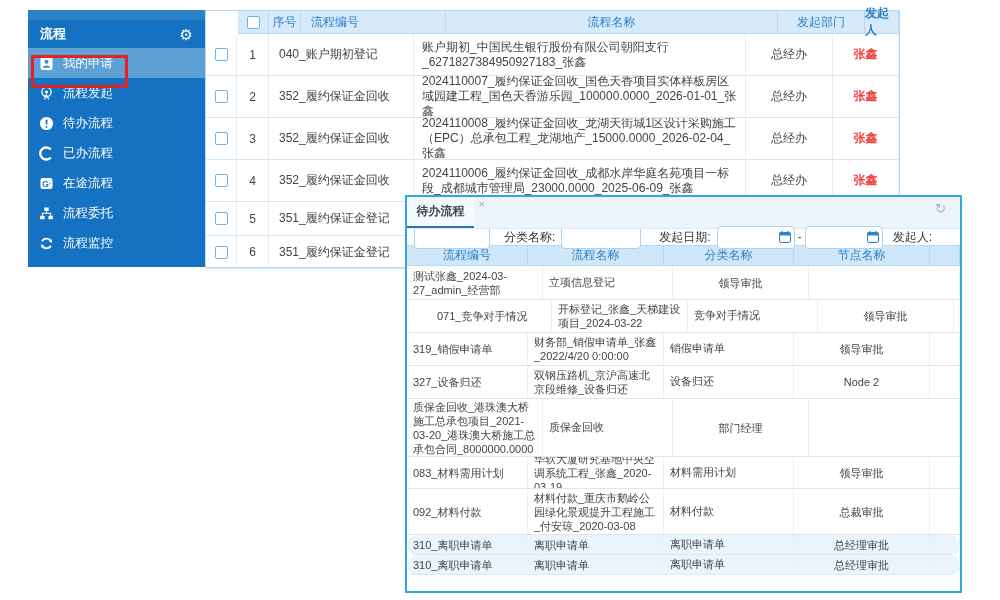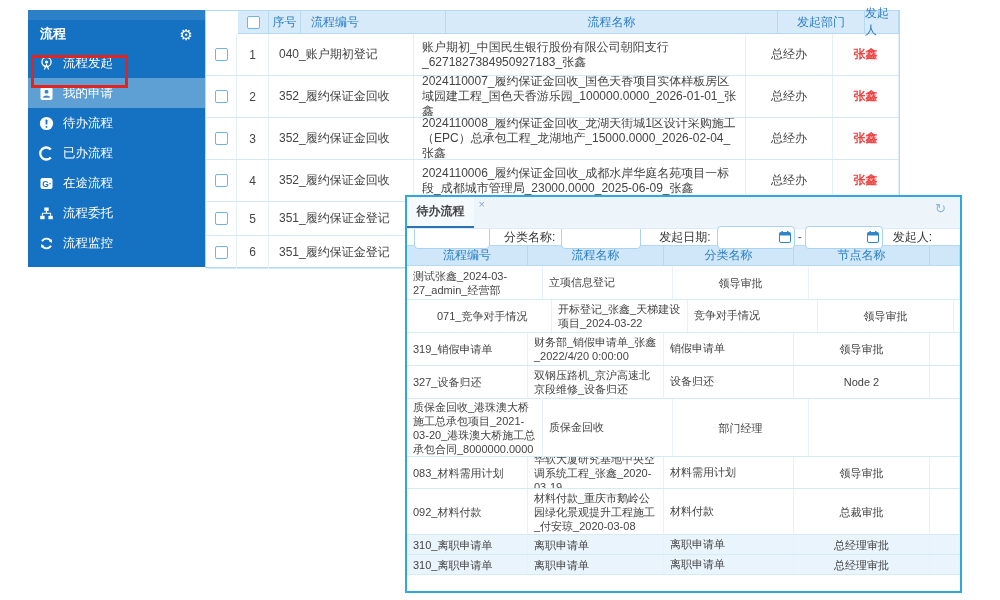--- a/index.html
+++ b/index.html
@@ -33,21 +33,21 @@
   .mrow:nth-child(1),.mrow:nth-child(2),.mrow:nth-child(3),.mrow:nth-child(4){ height:42px; }
   .mrow:nth-child(5){ height:34px; } .mrow:nth-child(6){ height:33px; }
   .col-cb  { width:31px; flex:none; }
   .col-no  { width:32px; flex:none; }
   .col-code{ width:145px; flex:none; justify-content:flex-start !important; padding-left:10px; }
   .col-name{ width:332px; flex:none; justify-content:flex-start !important; padding:2px 8px;
              line-height:15px; text-align:left; }
   .mhead .col-name{ justify-content:center !important; }
   .col-dept{ width:87px; flex:none; }
   .col-init{ flex:1; font-weight:600; color:#ef4444; }
-  .mhead .col-init{ font-weight:normal; color:#2c7fc5; }
+  .mhead .col-init{ font-weight:bold; color:#2c7fc5; }
   .cb { width:13px; height:13px; border:1px solid #6fb3e8; border-radius:2px; background:#fff; cursor:pointer; }
 
   
   .panel { position:absolute; left:405px; top:195px; width:557px; height:398px;
     background:#fff; border:2px solid #2fa7e0; z-index:10; overflow:hidden; }
   .tabstrip { height:32px; background:#edf5fb; border-bottom:1px solid #dcebf7; position:relative; }
   .tab { position:absolute; left:0; top:0; width:67px; height:31px; background:#f4fafe;
     border-bottom:2px solid #2b73b5; display:flex; align-items:center; justify-content:center;
     font-size:12px; font-weight:bold; color:#444; cursor:pointer; }
   .tab-x { position:absolute; top:1px; right:-11px; font-size:11px; color:#8fa8bd;
@@ -65,21 +65,21 @@
   .dash { margin:0 3px; color:#555; }
 
   .otable { font-size:11px; }
   .ohead { display:flex; height:21px; background:#cfe7f8; color:#2c7fc5; font-size:12px;
     border-top:1px solid #b5d9f2; }
   .ohead > div { display:flex; align-items:center; justify-content:center;
     border-right:1px solid #b5d9f2; border-bottom:1px solid #b5d9f2; }
   .orow { display:flex; border-bottom:1px solid #d5e9f7; color:#444; }
   .orow > div { display:flex; align-items:center; border-right:1px solid #e6f2fb;
     padding:1px 6px; line-height:14px; overflow:hidden; }
-  .orow.hl { background:#e9f4fc; }
+  .orow.hl { background:#e9f4fc;border-radius:10px; }
   .oc-code{ width:121px; flex:none; }
   .oc-name{ width:136px; flex:none; }
   .oc-cat { width:130px; flex:none;font-family:Liberation Mono, monospace; }
   .oc-node{ width:136px; flex:none; justify-content:center; }
   .oc-end { flex:1; }
   .orow:nth-child(1){ height:34px; } .orow:nth-child(2){ height:33px;padding-left:24px; }
   .orow:nth-child(3){ height:33px; } .orow:nth-child(4){ height:33px; }
   .orow:nth-child(5){ height:58px; } .orow:nth-child(6){ height:32px; }
   .orow:nth-child(7){ height:46px; } .orow:nth-child(8){ height:20px; }
   .orow:nth-child(9){ height:20px; }
@@ -87,40 +87,40 @@
 </head>
 <body>
 
 <aside class="sidebar">
   <div class="sb-header">
     <span>流程</span>
     <span class="gear">⚙</span>
   </div>
   <div class="red-box"></div>
 
+  <div class="sb-item selected">
+    <span class="sb-ic">
+      <svg width="15" height="15" viewBox="0 0 15 15">
+          <rect x="1.5" y="1" width="12" height="13" rx="2" fill="#fff"></rect>
+          <circle cx="7.5" cy="5.8" r="2" fill="#3f87c6"></circle>
+          <path d="M4 11.8 C4 8.8 11 8.8 11 11.8 Z" fill="#3f87c6"></path>
+        </svg>
+    </span>
+    <span>我的申请</span>
+  </div>
+
   <div class="sb-item">
     <span class="sb-ic">
       <svg width="15" height="15" viewBox="0 0 15 15">
           <circle cx="7.5" cy="6" r="4.6" fill="none" stroke="#fff" stroke-width="1.3"></circle>
           <circle cx="7.5" cy="6" r="1.6" fill="#fff"></circle>
           <path d="M5.3 13.6 L7.5 9 L9.7 13.6" stroke="#fff" stroke-width="1.2" fill="none"></path>
         </svg>
     </span>
     <span>流程发起</span>
-  </div>
-
-  <div class="sb-item selected">
-    <span class="sb-ic">
-      <svg width="15" height="15" viewBox="0 0 15 15">
-          <rect x="1.5" y="1" width="12" height="13" rx="2" fill="#fff"></rect>
-          <circle cx="7.5" cy="5.8" r="2" fill="#3f87c6"></circle>
-          <path d="M4 11.8 C4 8.8 11 8.8 11 11.8 Z" fill="#3f87c6"></path>
-        </svg>
-    </span>
-    <span>我的申请</span>
   </div>
 
   <div class="sb-item">
     <span class="sb-ic">
       <svg width="15" height="15" viewBox="0 0 15 15">
           <circle cx="7.5" cy="7.5" r="6.6" fill="#fff"></circle>
           <rect x="6.6" y="3.4" width="1.8" height="5.2" rx="0.9" fill="#1572c2"></rect>
           <rect x="6.6" y="9.9" width="1.8" height="1.9" rx="0.9" fill="#1572c2"></rect>
         </svg>
     </span>

